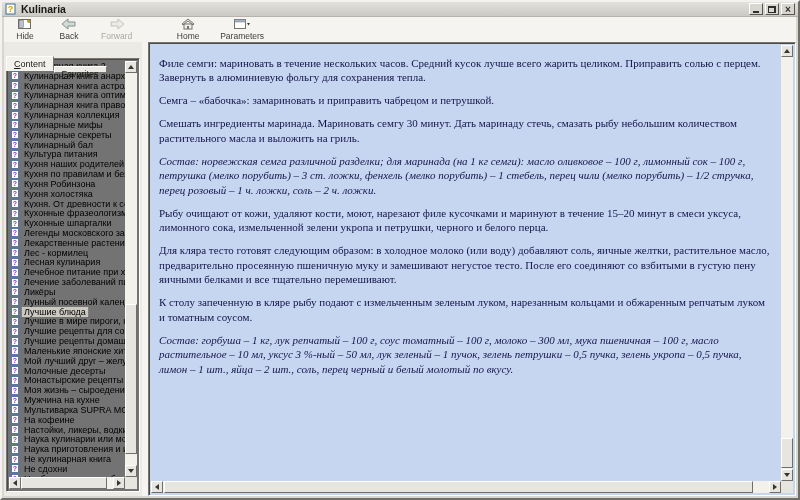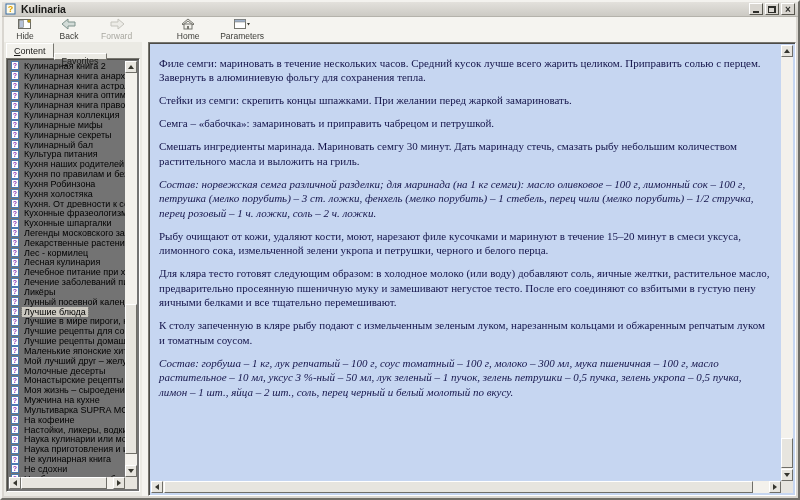--- a/index.html
+++ b/index.html
@@ -37,21 +37,21 @@
   }
   .tbtn { display:flex; flex-direction:column; align-items:center; gap:1px; padding:7px 5px; min-width:34px; }
   .tbtn .tlabel { font-size:8.5px; color:#3d3d39; }
   .tbtn.disabled .tlabel { color:#a9a8a1; }
   .tbtn-gap { width:14px; }
   
   .main { position:absolute; left:2px; top:40px; right:2px; bottom:2px; display:flex; background:#ebeae4; }
   .sidebar { position:relative; width:138px; flex:0 0 138px; }
   .splitter { width:6px; flex:0 0 6px; background:#f5f4f0; cursor:ew-resize; }
   
-  .tabs { position:absolute; left:2px; top:1px; height:15px; display:flex; }
+  .tabs { position:absolute; left:2px; top:14px; height:15px; display:flex; }
   .tab {
     font-size:9px; color:#1c1c1a; padding:2px 7px 3px;
     background:#ebeae4; border:1px solid; border-color:#fff #77766f #ebeae4 #fff;
     position:relative;
   }
   .tab::first-letter { text-decoration:underline; }
   .tab.active { background:#f2f1ec; z-index:2; border-color:#fff #77766f #f2f1ec #fff; }
   .tab.inactive { margin-top:10px; z-index:1; border-bottom:1px solid #77766f; }
   
   .treebox {
@@ -381,21 +381,20 @@
         <div class="corner"></div>
       </div>
     </div>
 
     <div class="splitter"></div>
 
     <div class="content-panel">
       <div class="content-text">
         <div id="content-blocks">
             <p>Филе семги: мариновать в течение нескольких часов. Средний кусок лучше всего жарить целиком. Приправить солью с перцем. Завернуть в алюминиевую фольгу для сохранения тепла.</p>
-            <p>Стейки из семги: скрепить концы шпажками. При желании перед жаркой замариновать.</p>
             <p>Семга – «бабочка»: замариновать и приправить чабрецом и петрушкой.</p>
             <p>Смешать ингредиенты маринада. Мариновать семгу 30 минут. Дать маринаду стечь, смазать рыбу небольшим количеством растительного масла и выложить на гриль.</p>
             <p class="composition">Состав: норвежская семга различной разделки; для маринада (на 1 кг семги): масло оливковое – 100 г, лимонный сок – 100 г, петрушка (мелко порубить) – 3 ст. ложки, фенхель (мелко порубить) – 1 стебель, перец чили (мелко порубить) – 1/2 стручка, перец розовый – 1 ч. ложки, соль – 2 ч. ложки.</p>
             <p>Рыбу очищают от кожи, удаляют кости, моют, нарезают филе кусочками и маринуют в течение 15–20 минут в смеси уксуса, лимонного сока, измельченной зелени укропа и петрушки, черного и белого перца.</p>
             <p>Для кляра тесто готовят следующим образом: в холодное молоко (или воду) добавляют соль, яичные желтки, растительное масло, предварительно просеянную пшеничную муку и замешивают негустое тесто. После его соединяют со взбитыми в густую пену яичными белками и все тщательно перемешивают.</p>
             <p>К столу запеченную в кляре рыбу подают с измельченным зеленым луком, нарезанным кольцами и обжаренным репчатым луком и томатным соусом.</p>
             <p class="composition">Состав: горбуша – 1 кг, лук репчатый – 100 г, соус томатный – 100 г, молоко – 300 мл, мука пшеничная – 100 г, масло растительное – 10 мл, уксус 3 %-ный – 50 мл, лук зеленый – 1 пучок, зелень петрушки – 0,5 пучка, зелень укропа – 0,5 пучка, лимон – 1 шт., яйца – 2 шт., соль, перец черный и белый молотый по вкусу.</p>
           </div>
 
       </div>

